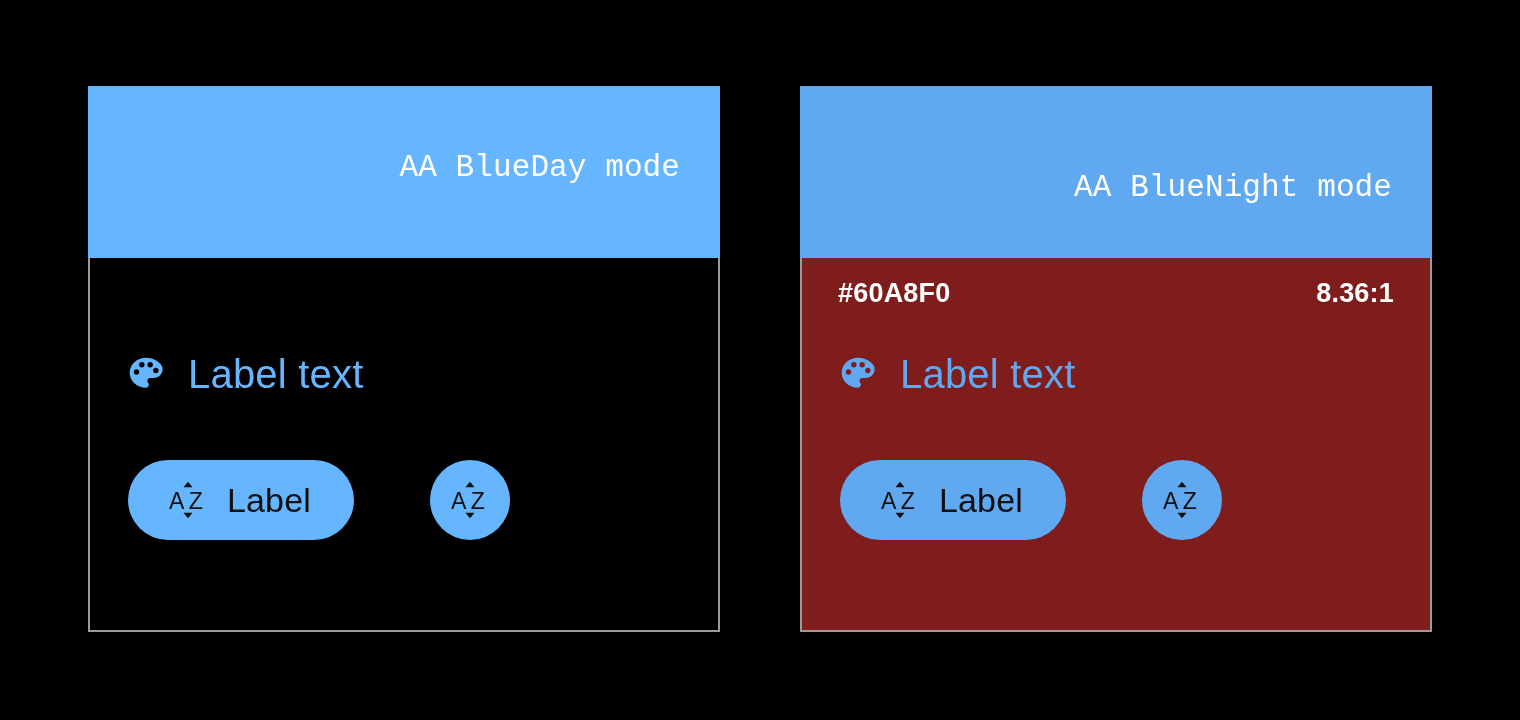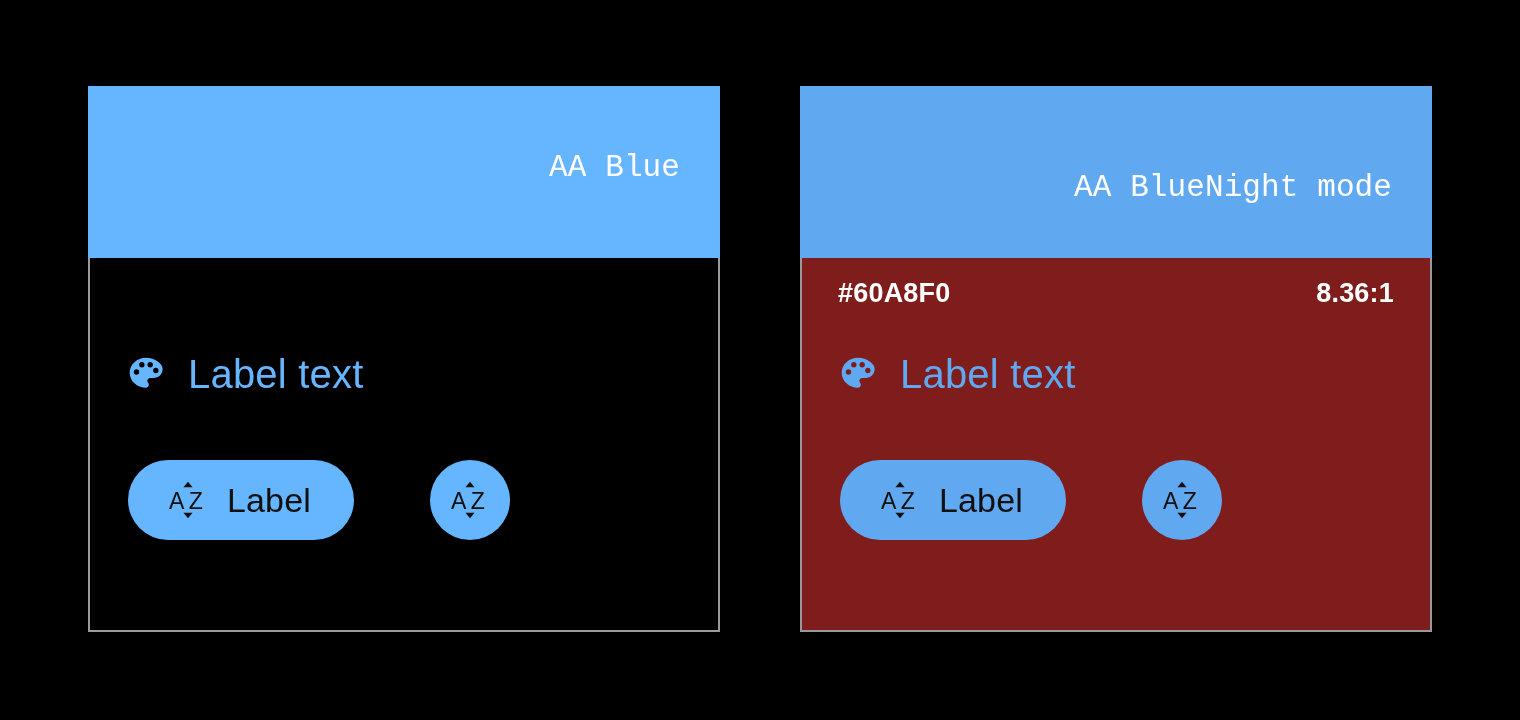--- a/index.html
+++ b/index.html
@@ -162,20 +162,21 @@
 </head>
 <body style="background: rgb(0, 0, 0);">
 
 <div class="stage">
 
   <section class="card card--day">
 
     <header class="card-header" style="background: rgb(102, 181, 255);">
       <div class="card-header-row">
         <span class="swatch-name" style="color: rgb(255, 255, 255);">AA Blue</span>
+        <span class="mode-name" style="color: rgb(255, 255, 255);">Day mode</span>
       </div>
     </header>
 
     <div class="card-body" style="background: rgb(0, 0, 0); border-color: rgb(154, 154, 154);">
 
 
       <div class="label-row">
         <span class="palette-icon-wrap">
           <svg class="palette-icon" viewBox="0 0 24 24" aria-hidden="true">
             <path d="M12 2.2C6.6 2.2 2.2 6.2 2.2 11.2c0 5 4.4 9 9.8 9 0.95 0 1.72-0.77 1.72-1.72

